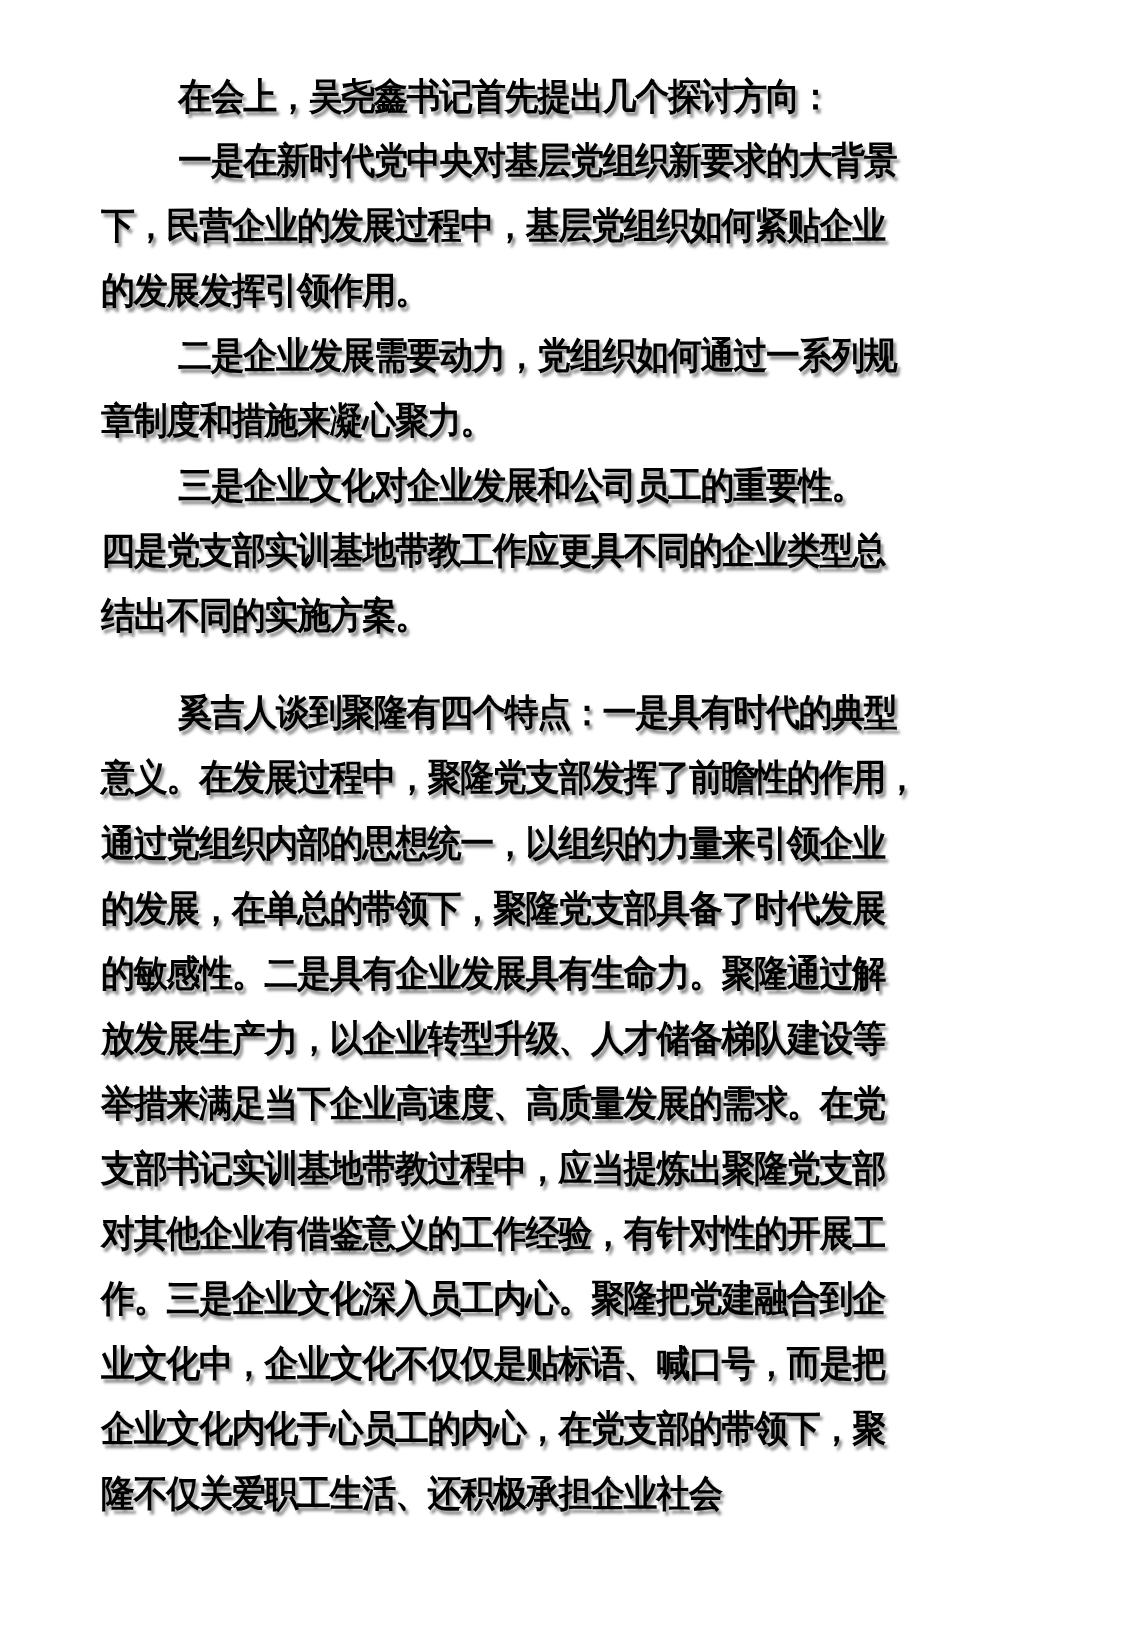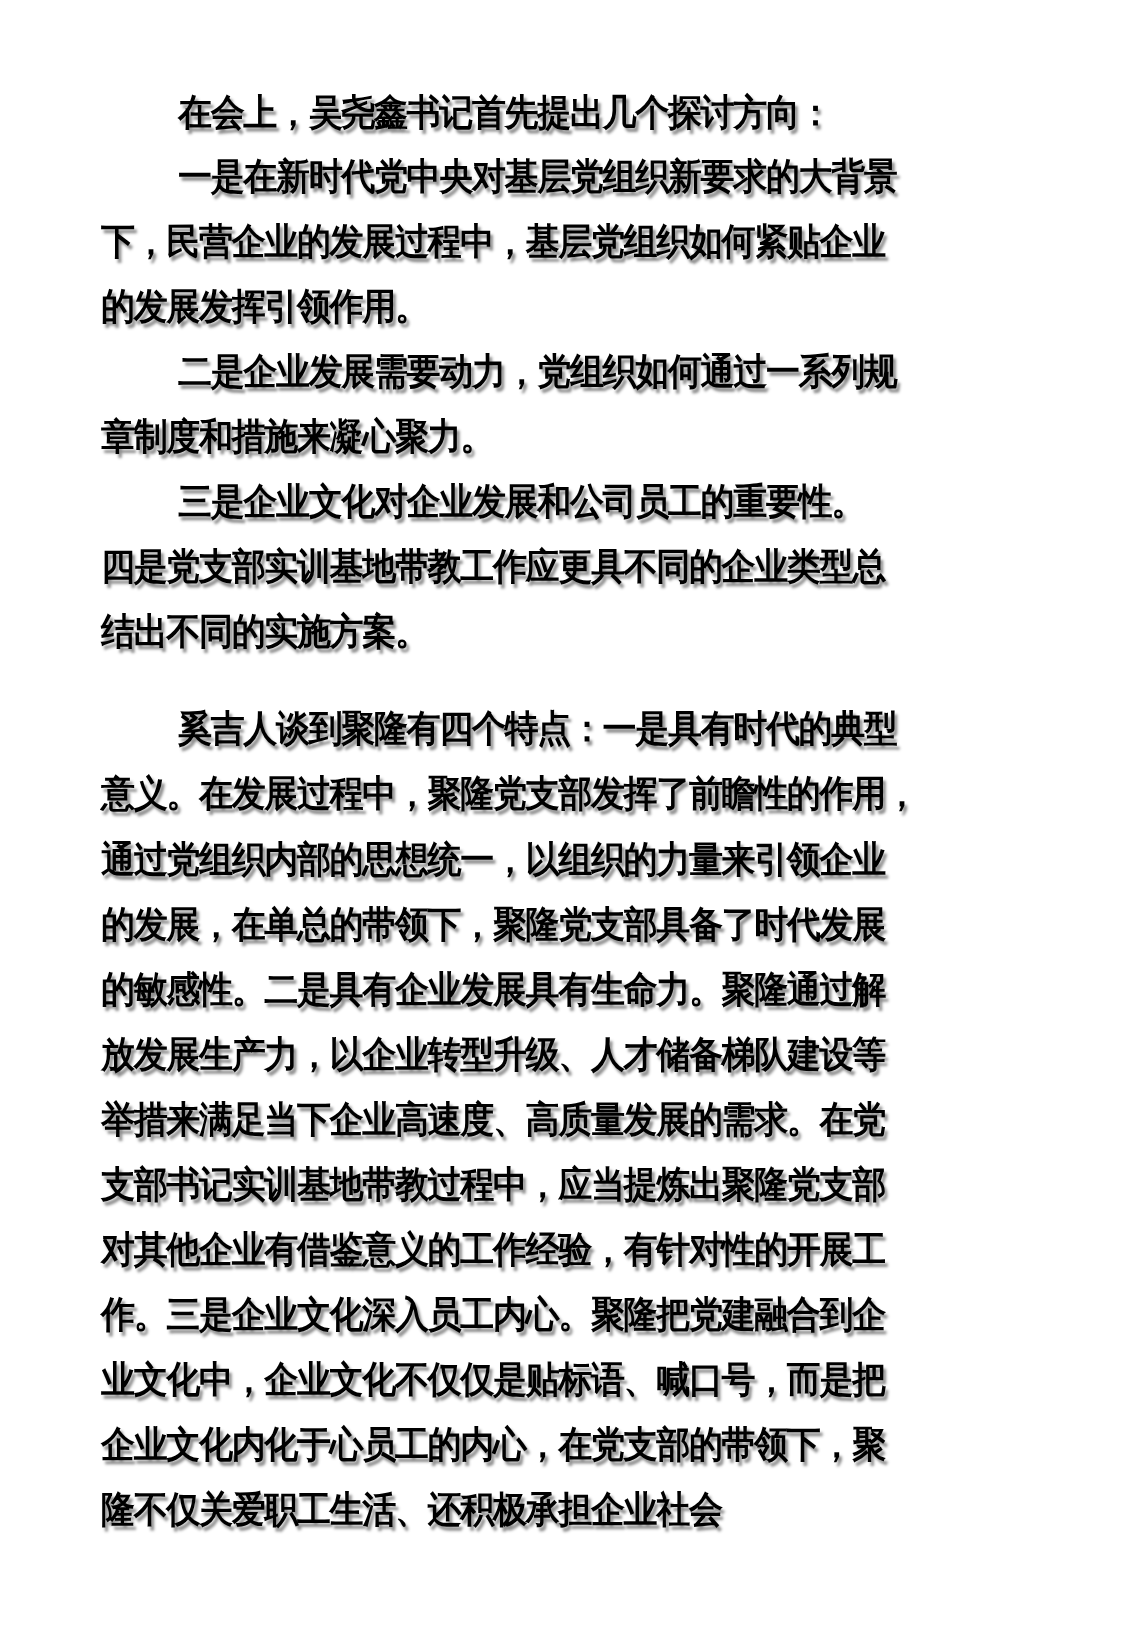--- a/index.html
+++ b/index.html
@@ -9,21 +9,21 @@
     }
     body {
       width: 1125px;
       height: 1625px;
       position: relative;
       overflow: hidden;
     }
     .page {
       position: absolute;
       left: 0;
-      top: 16px;
+      top: 0;
       width: 1125px;
       height: 1422px;
       background: #ffffff;
     }
     .line {
       position: absolute;
       left: 101px;
       white-space: nowrap;
       font-family: "DejaVu Sans", "Liberation Sans", sans-serif;
       font-weight: bold;

